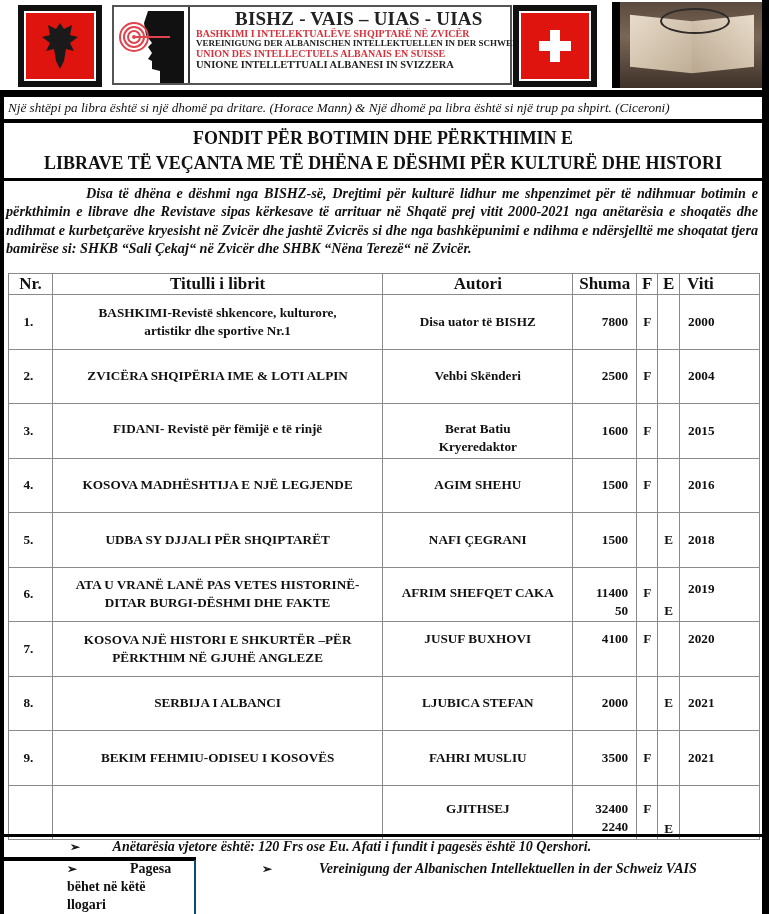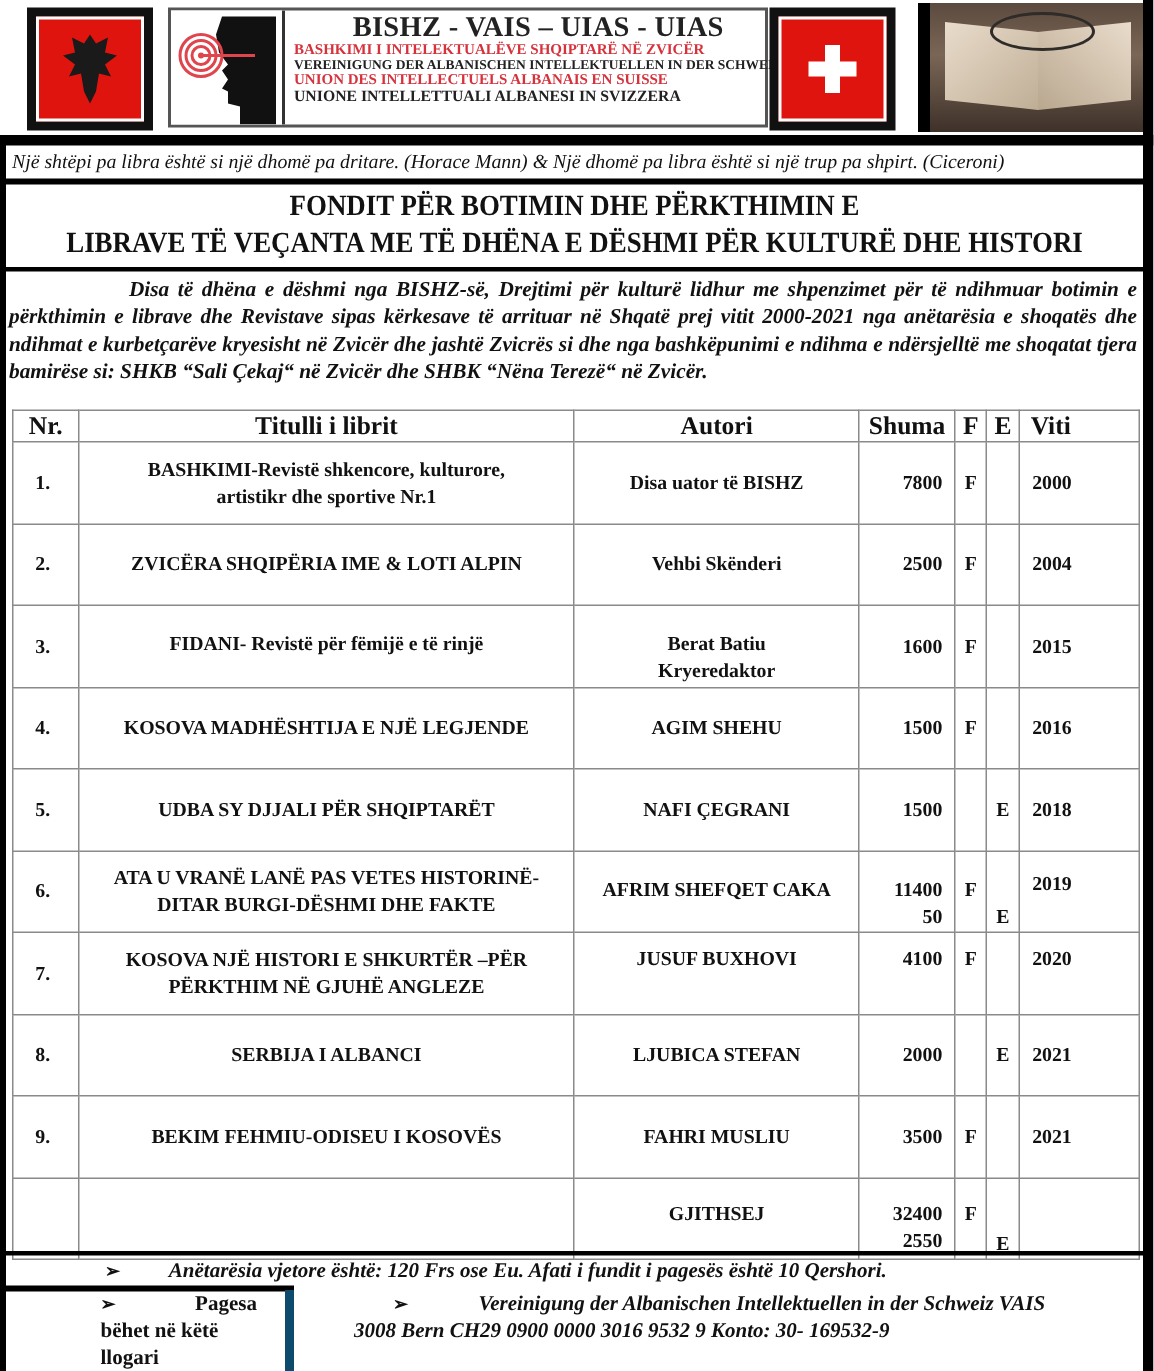--- a/index.html
+++ b/index.html
@@ -50,21 +50,21 @@
   table.books td.fe { text-align: center; }
   table.books td.viti { text-align: left; padding-left: 8px; }
   .row-h { height: 54.5px; }
   .two-line-num { display:block; }
 
   
   .foot-rule1 { position: absolute; left: 4px; top: 834px; width: 758px; height: 3px; background: #000; }
   .membership { position: absolute; left: 4px; top: 837px; width: 765px; height: 20px; font-family: "Liberation Serif", serif; font-style: italic; font-weight: bold; font-size: 14px; line-height: 20px; padding-left: 66px; white-space: nowrap; }
   .membership .arrow, .pay-left .arrow, .pay-right .arrow { font-style: normal; font-size: 12px; }
   .foot-rule2 { position: absolute; left: 4px; top: 857px; width: 192px; height: 4px; background: #000; }
-  .pay-left { position: absolute; left: 64px; top: 860px; width: 132px; height: 54px; border-right: 6px solid #0c4a6e; font-family: "Liberation Serif", serif; font-weight: bold; font-size: 14px; line-height: 18px; padding-left: 3px; }
+  .pay-left { position: absolute; left: 64px; top: 860px; width: 132px; height: 54px; border-right: 2px solid #0c4a6e; font-family: "Liberation Serif", serif; font-weight: bold; font-size: 14px; line-height: 18px; padding-left: 3px; }
   .pay-right { position: absolute; left: 198px; top: 860px; width: 564px; height: 54px; font-family: "Liberation Serif", serif; font-style: italic; font-weight: bold; font-size: 14px; line-height: 18px; }
   .pay-right .l1 { padding-left: 64px; white-space: nowrap; }
   .pay-right .l2 { padding-left: 38px; white-space: nowrap; }
 </style>
 </head>
 <body>
 
 <div class="banner">
   <div class="banner-frame">
     <div class="flag-box" style="left:10px; top:3px; width:84px; height:82px;">
@@ -228,21 +228,21 @@
       <td class="fe">F</td>
       <td class="fe"></td>
       <td class="viti">2021</td>
     </tr>
     <tr class="row-h">
       <td></td>
       <td></td>
       <td style="vertical-align:top; padding-top:14px;">GJITHSEJ</td>
       <td class="shuma" style="vertical-align:top; padding-top:14px;">
         <span class="two-line-num">32400</span>
-        <span class="two-line-num">2550</span>
+        <span class="two-line-num">2240</span>
       </td>
       <td class="fe" style="vertical-align:top; padding-top:14px;">F</td>
       <td class="fe" style="vertical-align:bottom; padding-bottom:1px;">E</td>
       <td class="viti"></td>
     </tr>
   </tbody>
 </table>
 
 <div class="foot-rule1"></div>
 <div class="membership">
@@ -259,14 +259,13 @@
   </div>
   <div>bëhet në këtë</div>
   <div>llogari</div>
 </div>
 <div class="pay-right">
   <div class="l1">
     <span class="arrow">➢</span>
     <span style="display:inline-block; width:40px;"></span>
     <span>Vereinigung der Albanischen Intellektuellen in der Schweiz  VAIS</span>
   </div>
-  <div class="l2">3008  Bern   CH29 0900 0000 3016 9532 9       Konto:  30- 169532-9</div>
 </div>
 
 </body></html>

